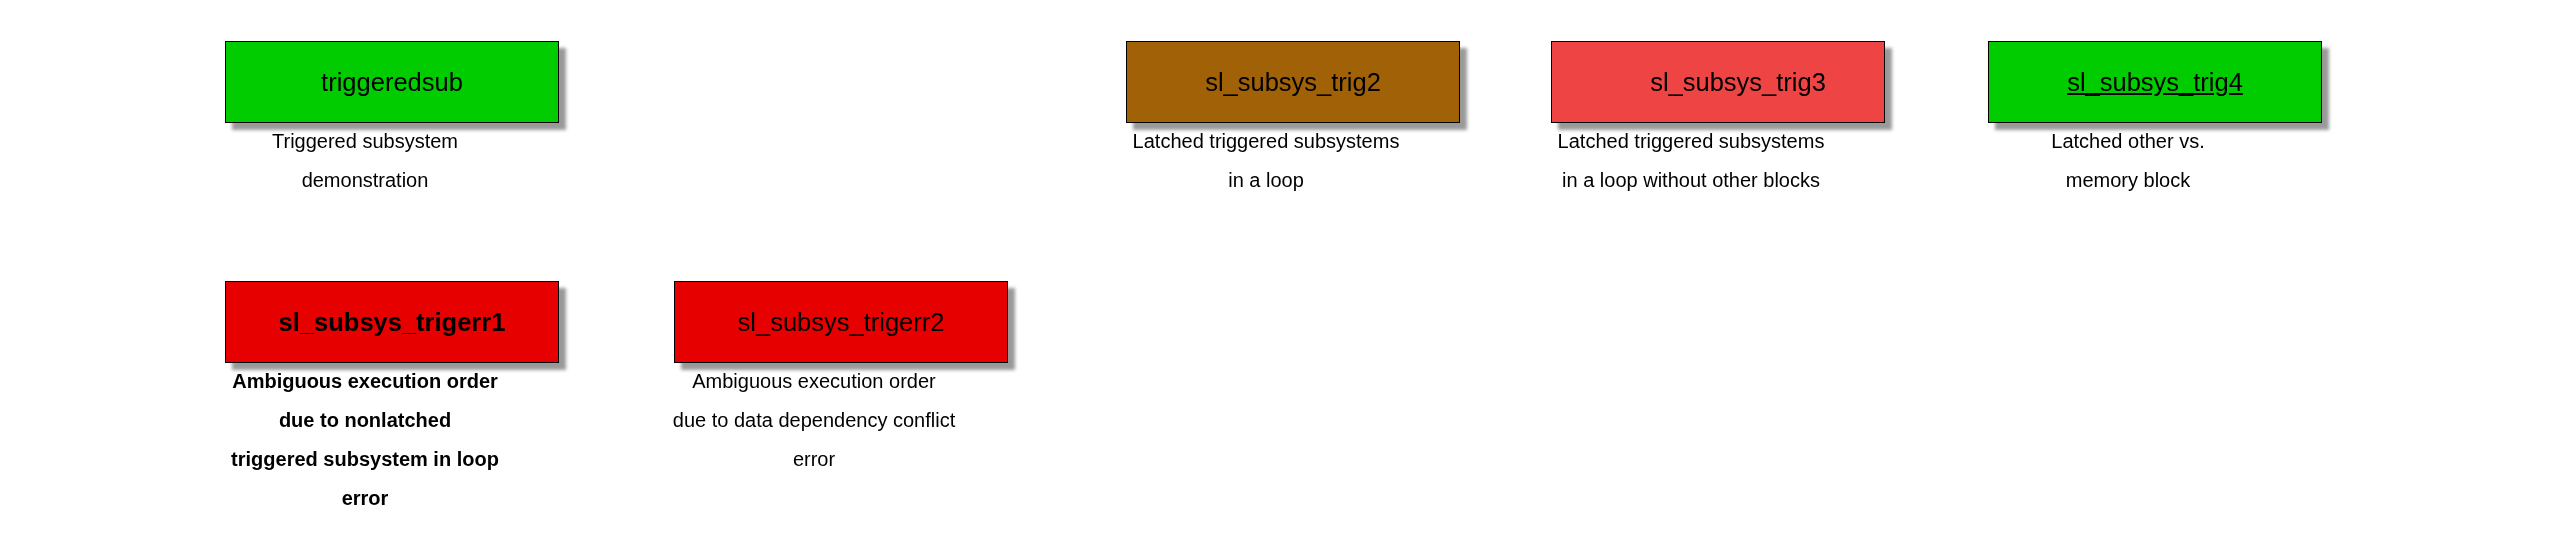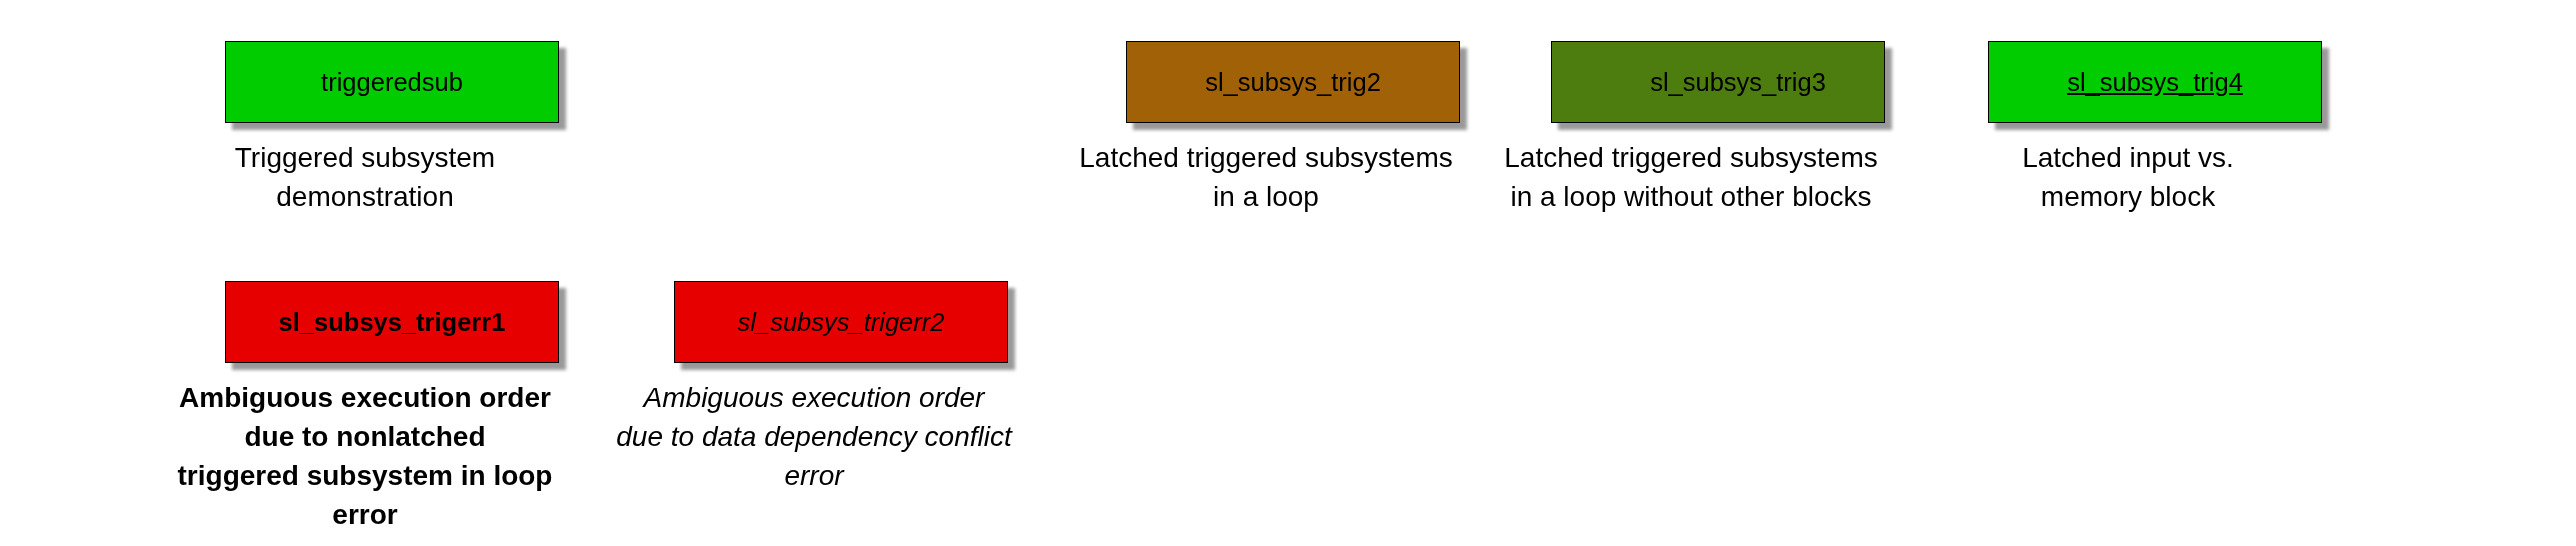--- a/index.html
+++ b/index.html
@@ -29,28 +29,28 @@
     display: flex;
     align-items: center;
     justify-content: center;
     font-size: 25.5px;
     color: #000000;
     cursor: pointer;
     text-align: center;
   }
   .caption {
     position: absolute;
-    top: 97px;
+    top: 81px;
     left: 50%;
     transform: translateX(-50%);
     width: max-content;
     max-width: 460px;
     white-space: pre-line;
     text-align: center;
-    font-size: 28px;
+    font-size: 20px;
     line-height: 39px;
     color: #000000;
   }
 </style>
 </head>
 <body>
 
 <div class="canvas">
 
   <div class="block-group" style="left:225px; top:41px;">
@@ -60,40 +60,40 @@
   </div>
 
 
   <div class="block-group" style="left:1126px; top:41px;">
     <div class="block" style="background-color: #a16207;">sl_subsys_trig2</div>
     <div class="caption">Latched triggered subsystems
 in a loop</div>
   </div>
 
   <div class="block-group" style="left:1551px; top:41px;">
-    <div class="block" style="background-color: #4d7c0f; padding-left: 40px;">sl_subsys_trig3</div>
+    <div class="block" style="background-color: #ef4444; padding-left: 40px;">sl_subsys_trig3</div>
     <div class="caption">Latched triggered subsystems
 in a loop without other blocks</div>
   </div>
 
   <div class="block-group" style="left:1988px; top:41px;text-decoration:underline;">
     <div class="block" style="background-color: rgb(0, 204, 0);">sl_subsys_trig4</div>
-    <div class="caption">Latched input vs.
+    <div class="caption">Latched other vs.
 memory block</div>
   </div>
 
   <div class="block-group" style="left:225px; top:281px;font-weight:bold;">
     <div class="block" style="background-color: rgb(230, 0, 0);">sl_subsys_trigerr1</div>
     <div class="caption">Ambiguous execution order
 due to nonlatched
 triggered subsystem in loop
 error</div>
   </div>
 
-  <div class="block-group" style="left:674px; top:281px;font-style:italic;">
+  <div class="block-group" style="left:674px; top:281px;">
     <div class="block" style="background-color: rgb(230, 0, 0);">sl_subsys_trigerr2</div>
     <div class="caption">Ambiguous execution order
 due to data dependency conflict
 error</div>
   </div>
 
 </div>
 
 
 </body></html>

